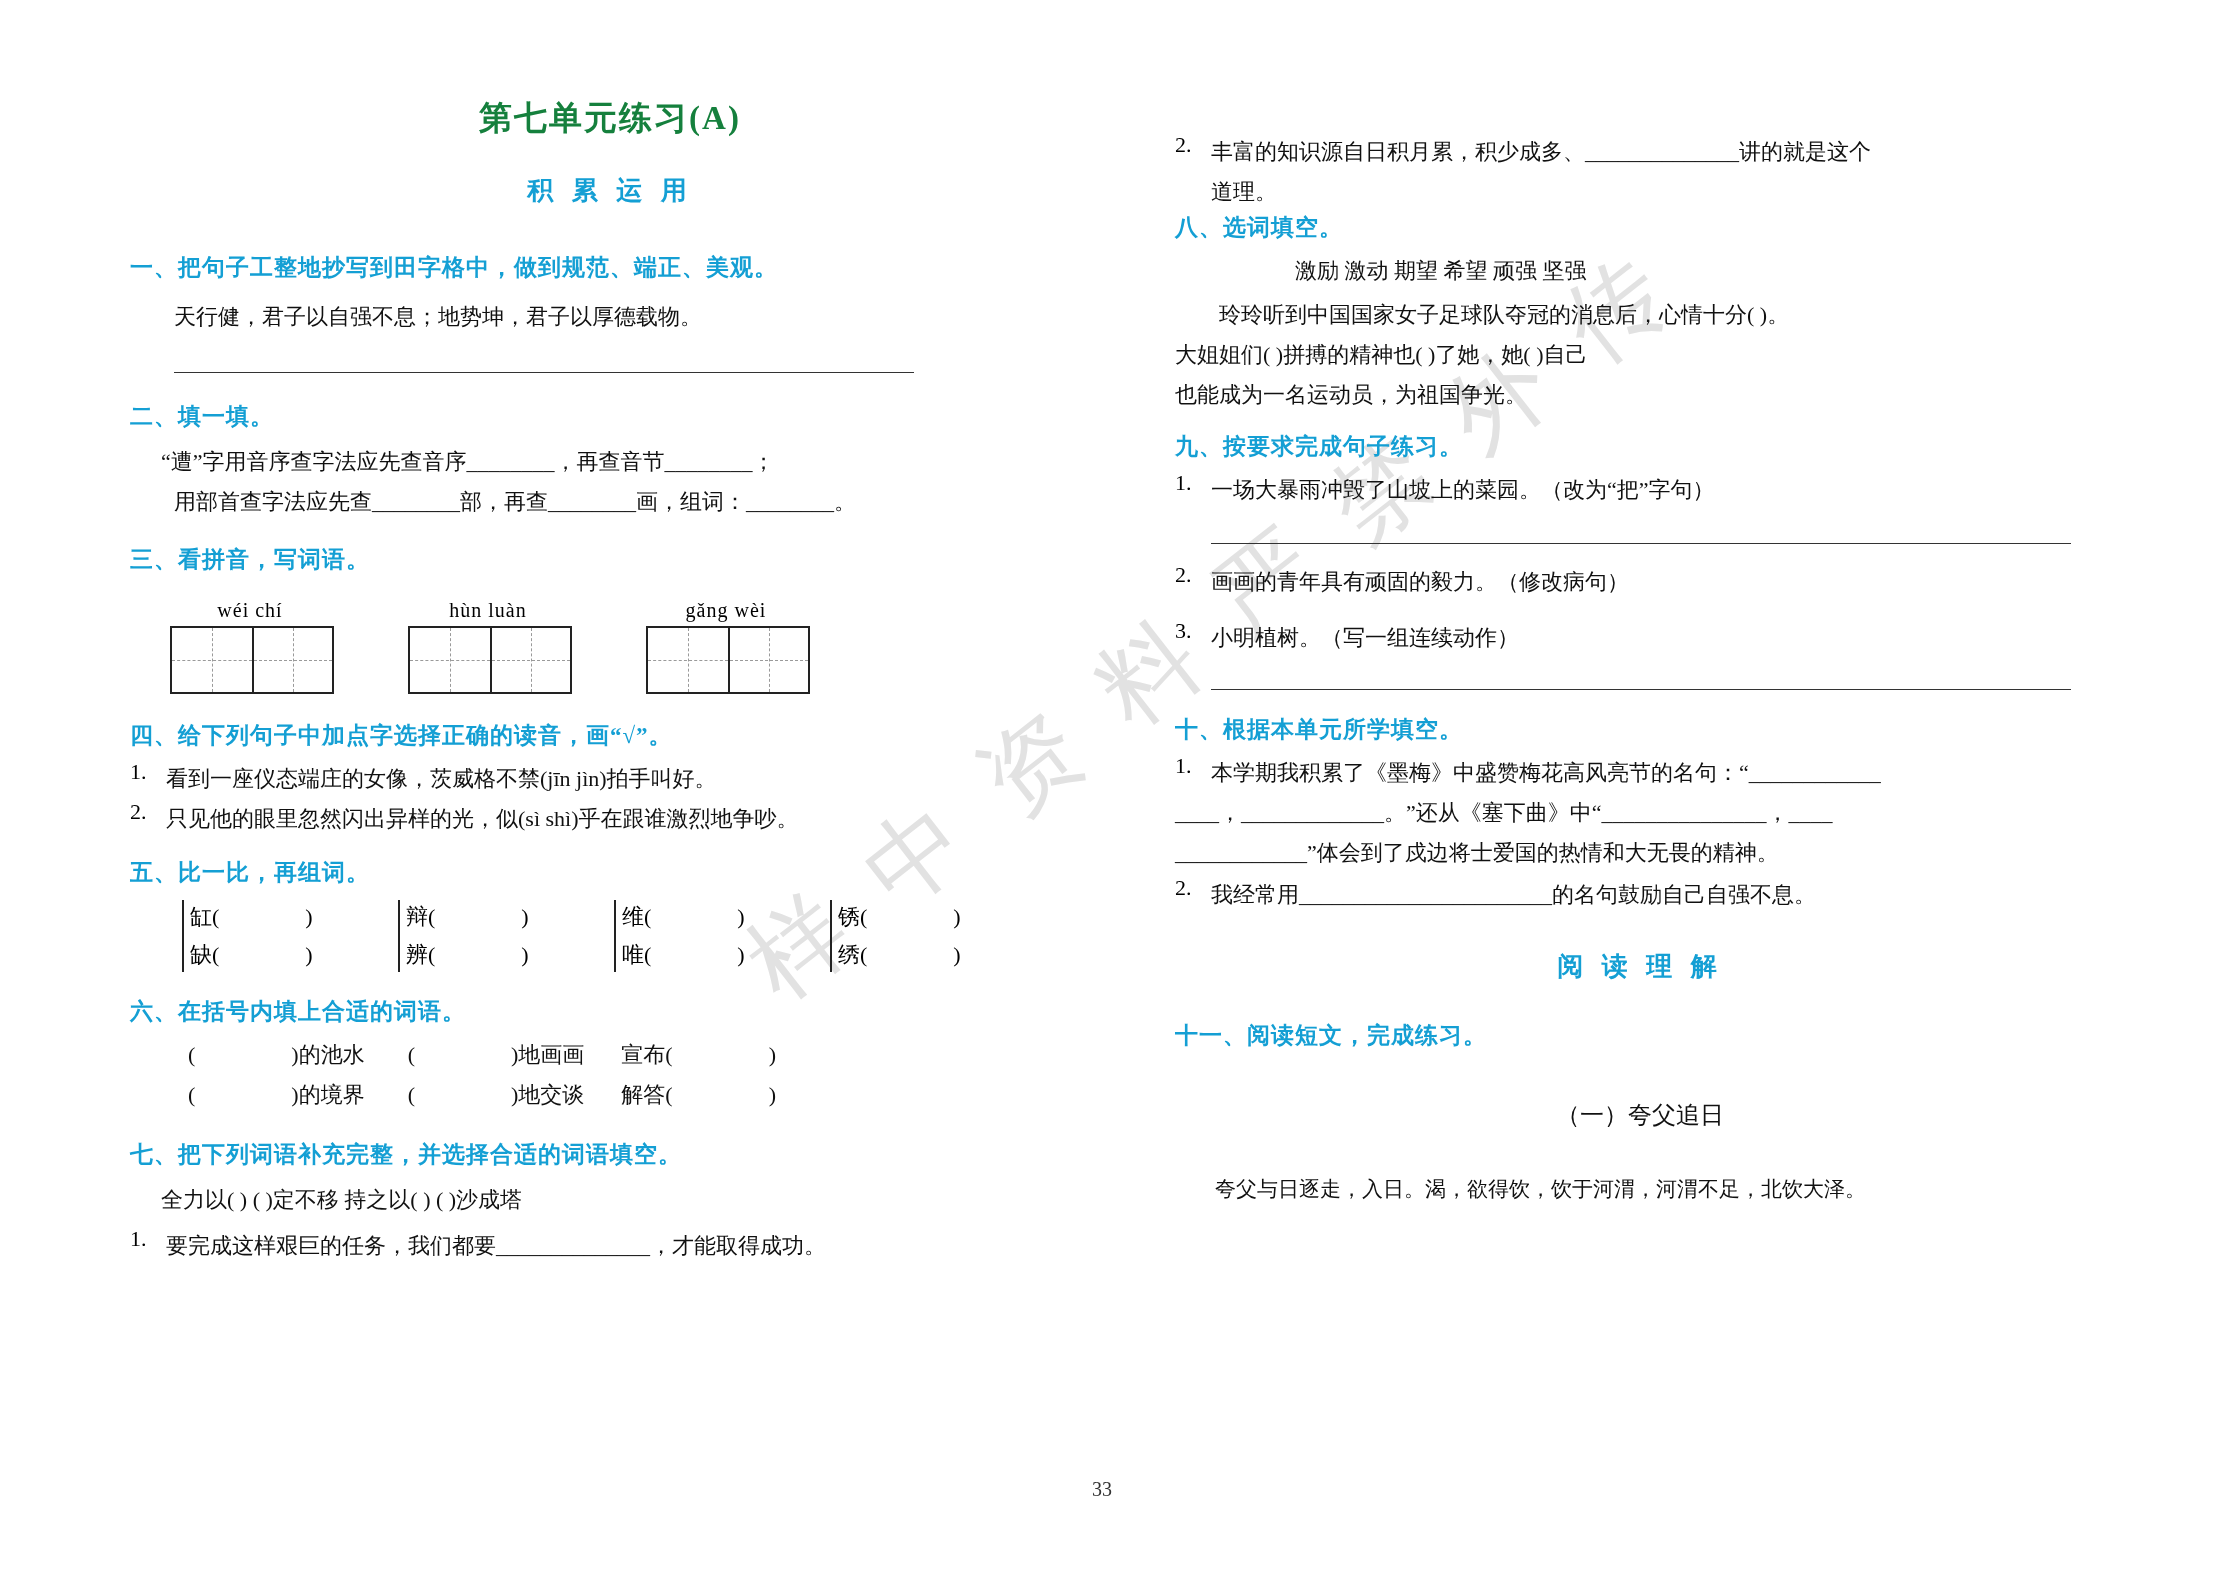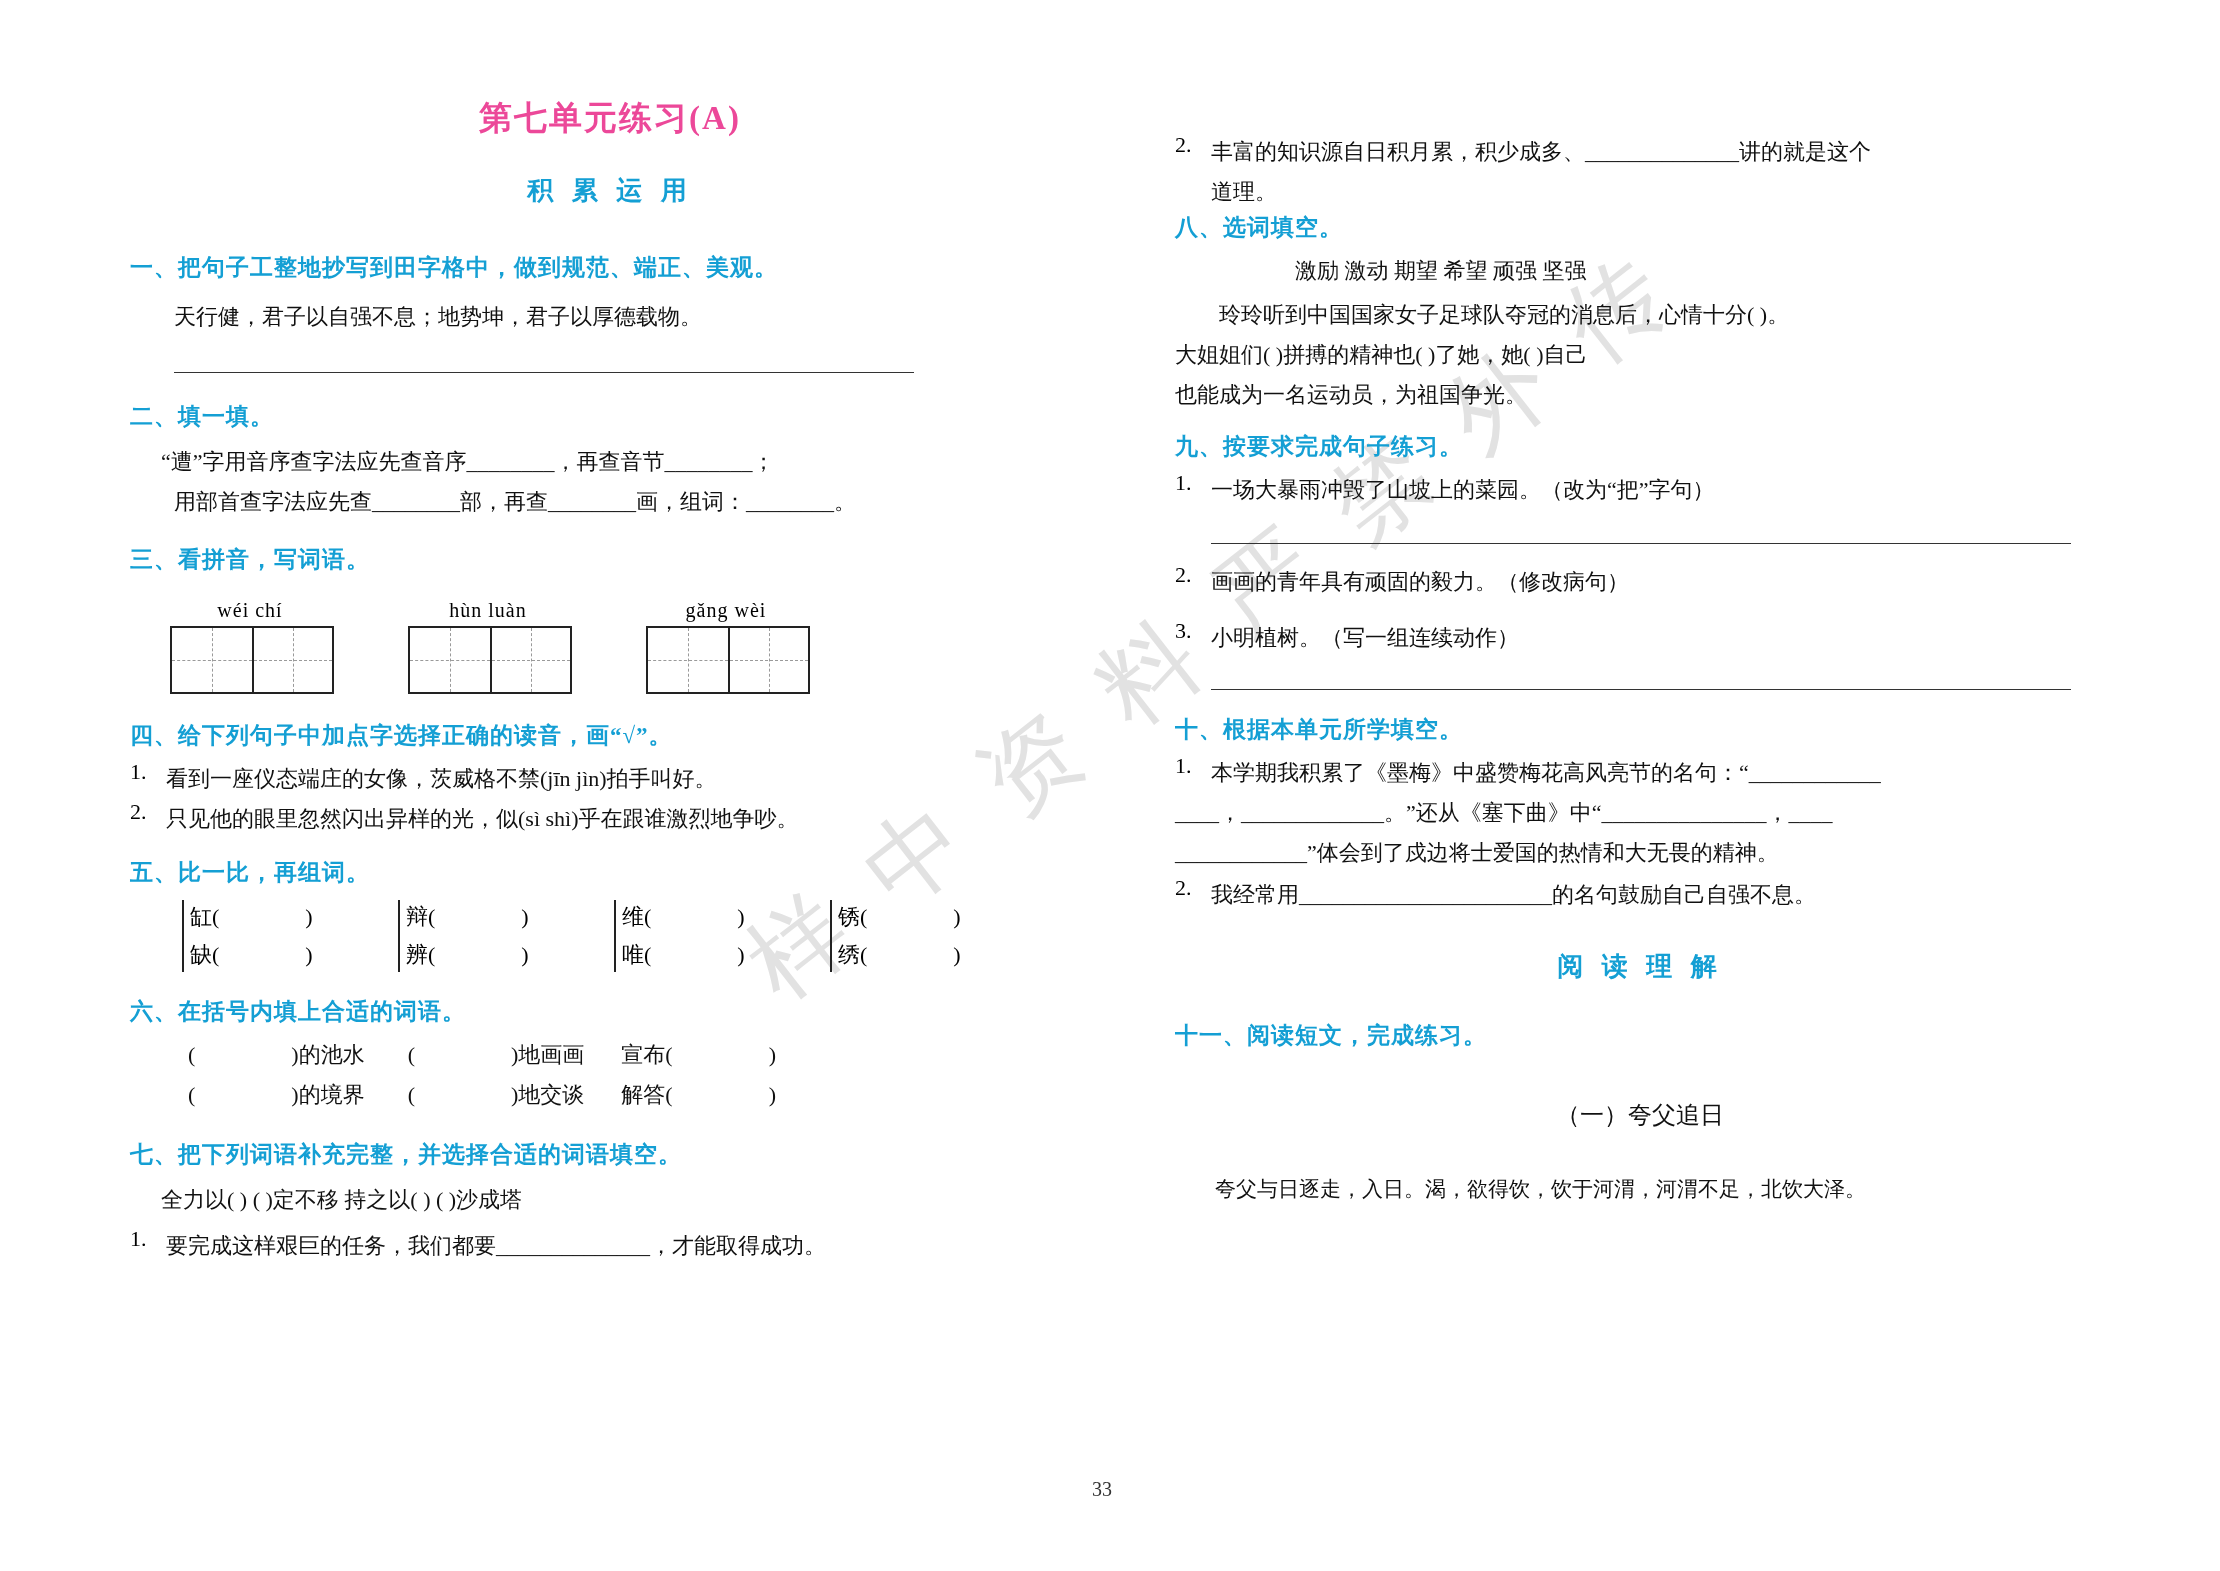--- a/index.html
+++ b/index.html
@@ -23,21 +23,21 @@
     letter-spacing:14px;
     white-space:nowrap;
     z-index:0;
     user-select:none;
   }
   .col { position:absolute; top:0; z-index:2; }
   .col-left  { left:130px;  width:960px; }
   .col-right { left:1175px; width:930px; }
 
   .title {
-    color:#ec4899;
+    color:#15803d;
     font-size:33px;
     font-weight:bold;
     text-align:center;
     letter-spacing:2px;
   }
   .subtitle {
     color:#149fd4;
     font-size:26px;
     font-weight:bold;
     text-align:center;

